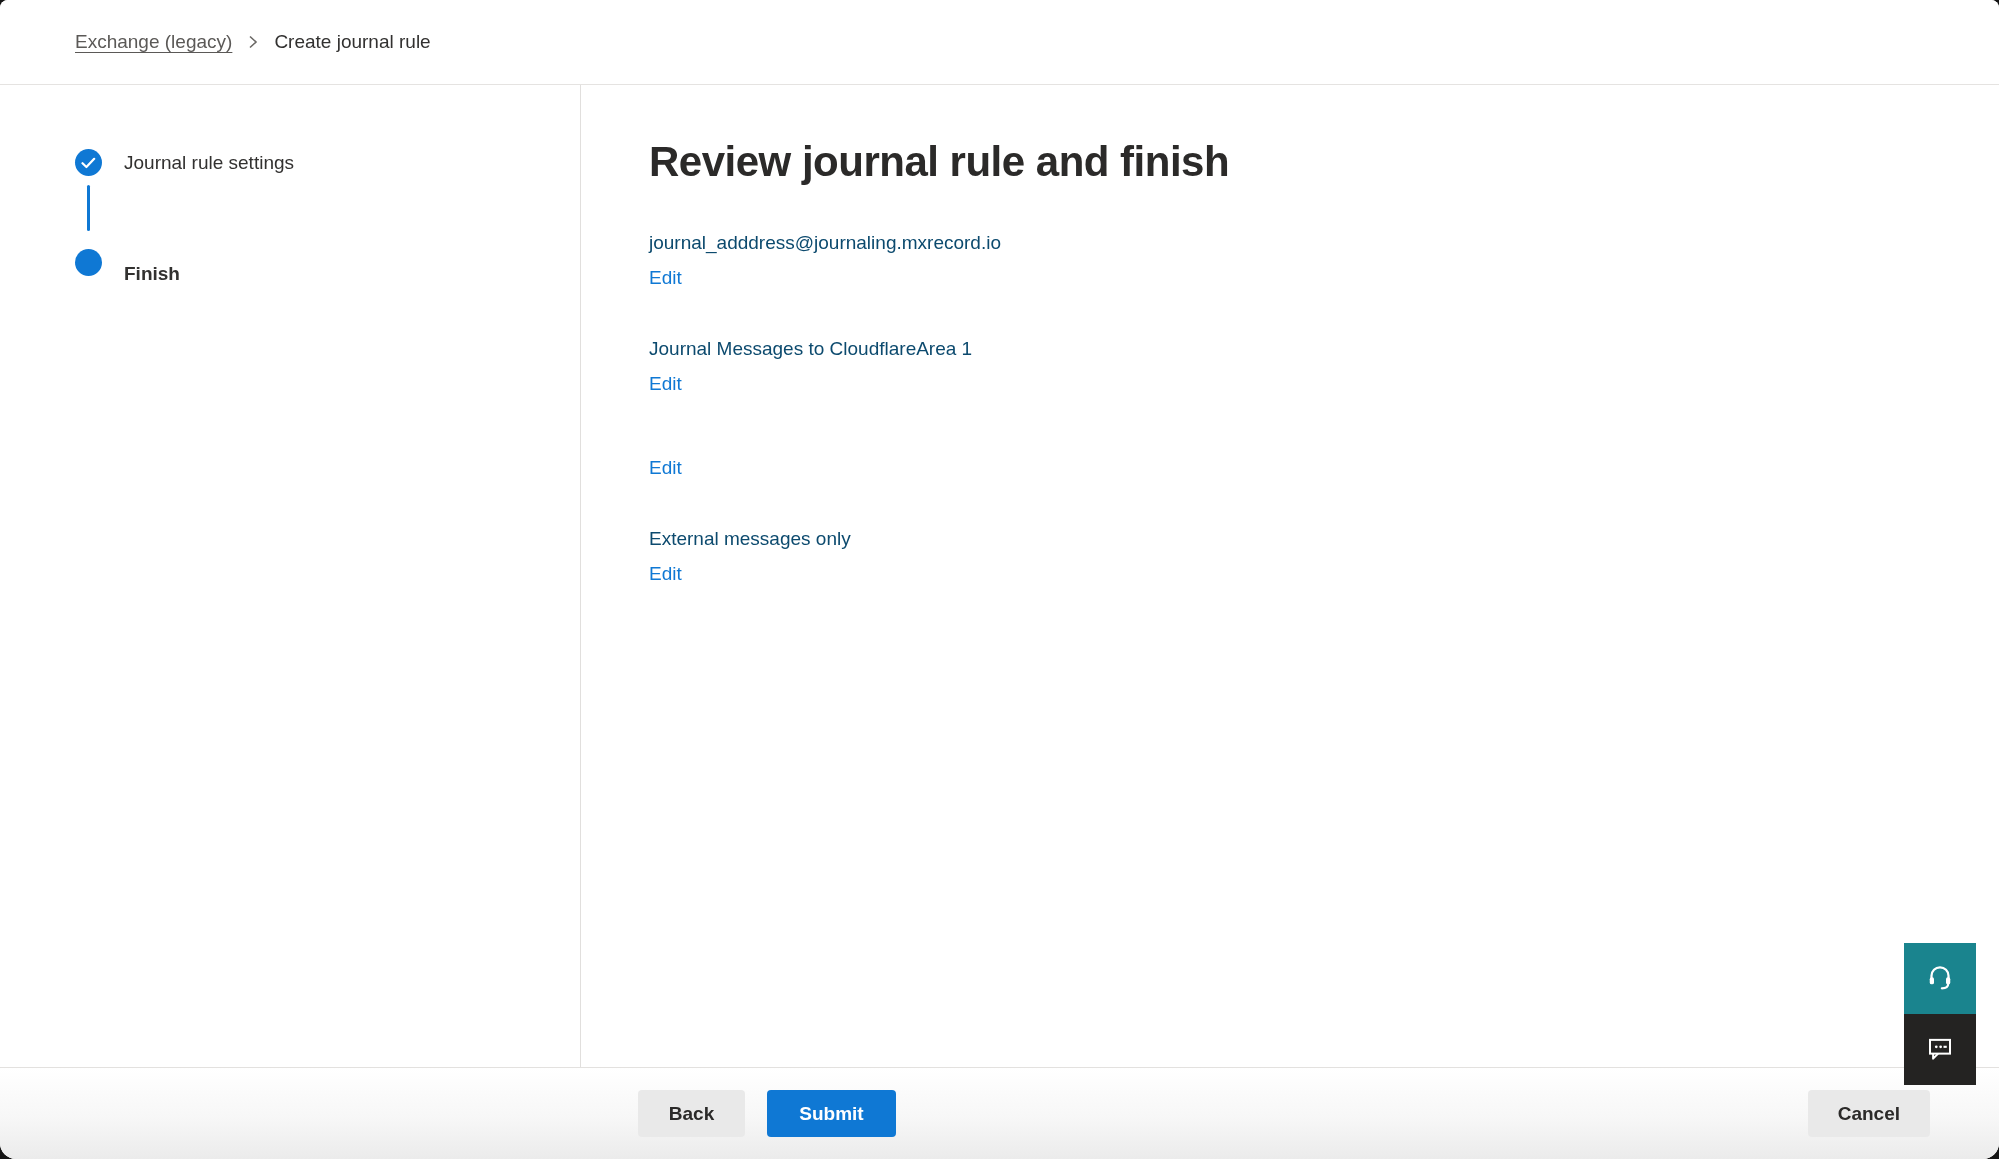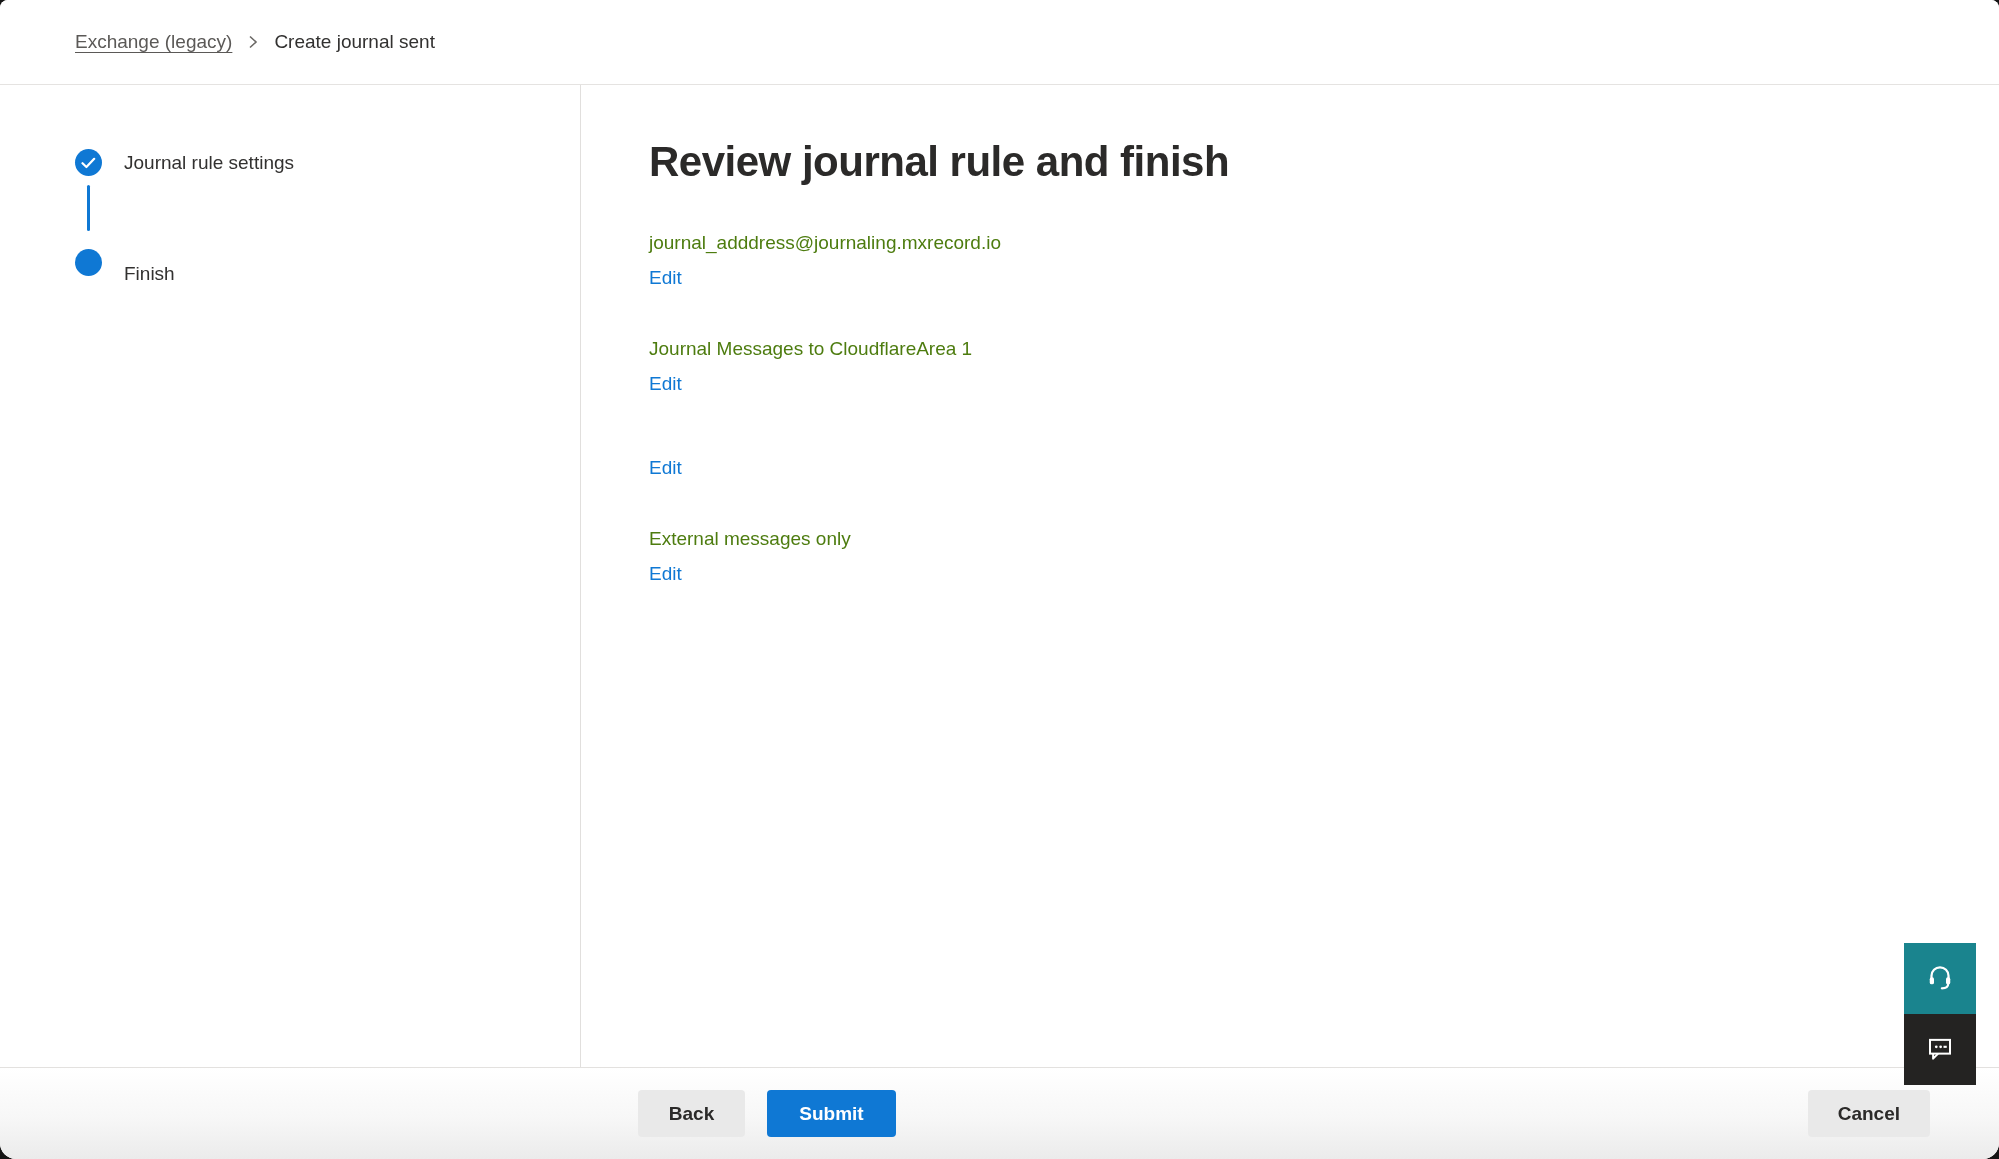--- a/index.html
+++ b/index.html
@@ -55,39 +55,39 @@
     display: flex; align-items: center; justify-content: center;
     flex: 0 0 27px;
   }
   .step-connector {
     width: 3px; height: 46px;
     background: var(--accent, #0f78d4);
     margin: 9px 0 9px 12px;
     border-radius: 2px;
   }
   .step-label { font-size: 19px; color: #323130; }
-  .step-label.bold { font-weight: 400; margin-top: 23px; }
+  .step-label.bold { font-weight: 700; margin-top: 23px; }
   
   .main {
     flex: 1 1 auto;
     padding: 46px 40px 0 68px;
     background: #fff;
     overflow: hidden;
   }
   .page-title {
     font-size: 42px;
     font-weight: 700;
     color: #2b2a29;
     letter-spacing: -0.5px;
     margin-bottom: 46px;
     margin-top: 7px;
   }
   .section { margin-bottom: 49px; }
   .section-label { font-size: 20px; font-weight: 700; color: #2b2a29; }
-  .section-value { font-size: 19px; color: #4d7c0f; margin-top: 13px; }
+  .section-value { font-size: 19px; color: #0c4a6e; margin-top: 13px; }
   .edit-link {
     display: inline-block;
     font-size: 19px;
     color: var(--link, #0f78d4);
     margin-top: 13px;
     cursor: pointer;
   }
   
   .footer {
     height: 92px;
@@ -138,21 +138,21 @@
 <div class="window">
 
   <div class="topbar">
     <div class="breadcrumb">
       <span class="crumb-parent">Exchange (legacy)</span>
       <span class="crumb-sep">
         <svg width="12" height="16" viewBox="0 0 12 16" fill="none" stroke="#6b6966" stroke-width="1.6">
           <path d="M3 2.5 L9 8 L3 13.5"></path>
         </svg>
       </span>
-      <span class="crumb-current">Create journal sent</span>
+      <span class="crumb-current">Create journal rule</span>
     </div>
   </div>
 
   <div class="body-row">
 
     <div class="left-panel">
       <div class="step-row">
         <span class="step-circle">
           <svg width="15" height="12" viewBox="0 0 15 12" fill="none" stroke="#ffffff" stroke-width="2.2" stroke-linecap="round" stroke-linejoin="round">
             <path d="M1.5 6.2 L5.4 10 L13.2 1.8"></path>

